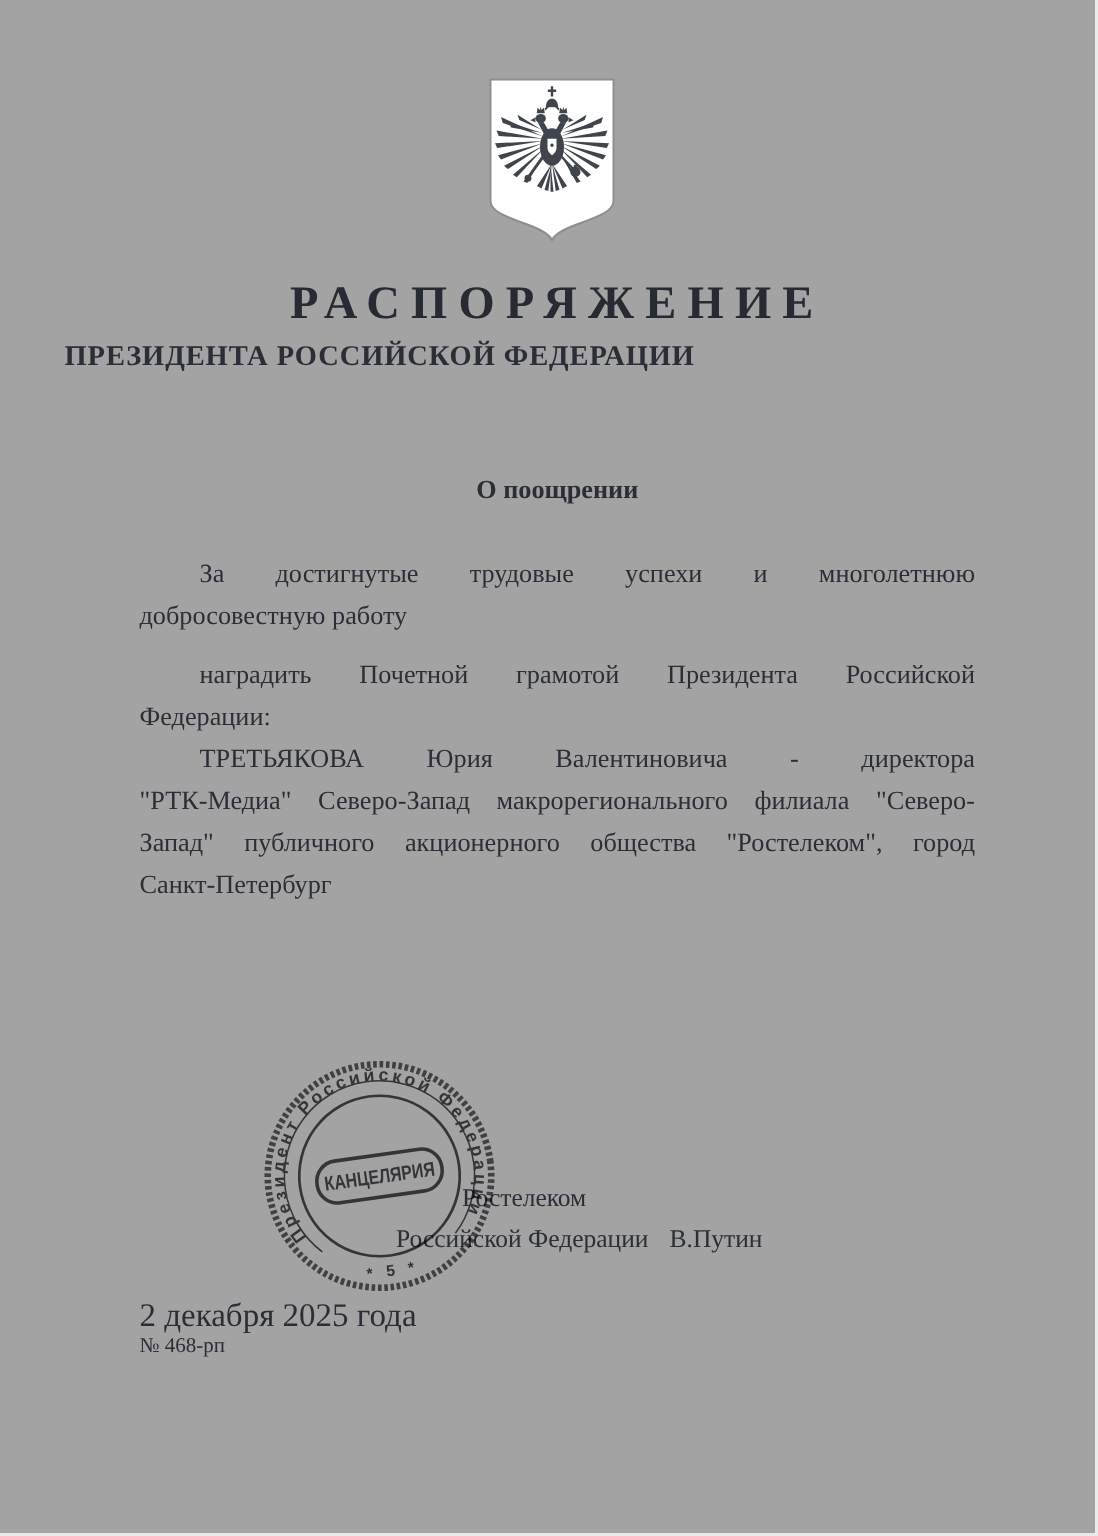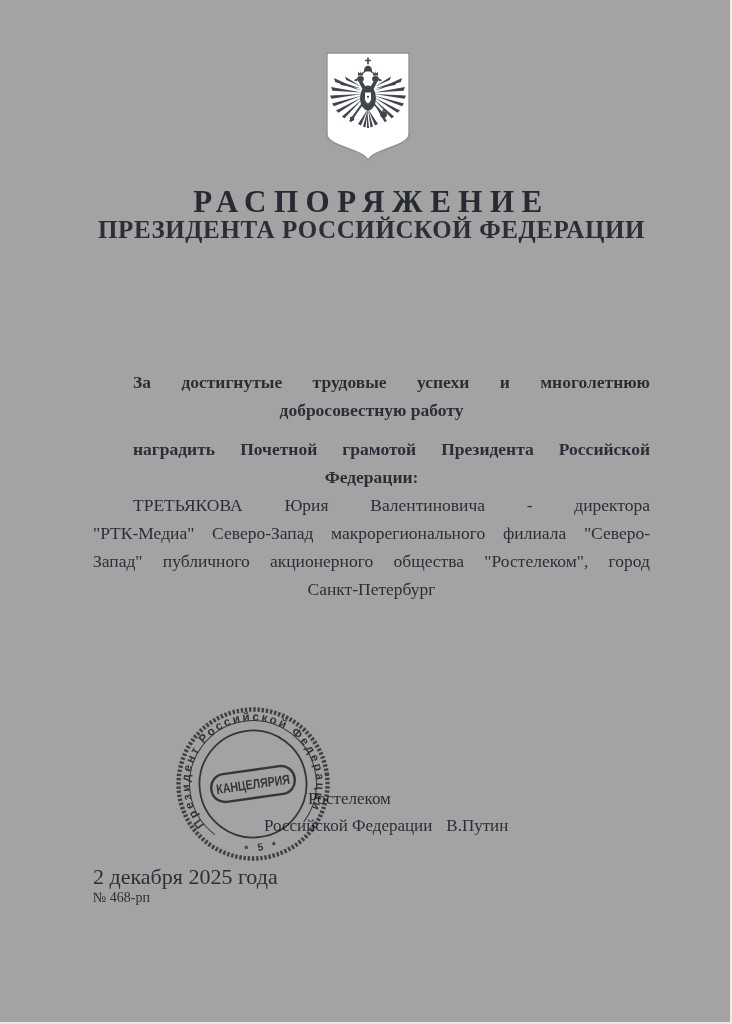--- a/index.html
+++ b/index.html
@@ -14,31 +14,31 @@
     border-bottom:2px solid #e9e9e9;
     box-sizing:border-box;
   }
   .emblem{position:absolute;left:322px;top:50px;width:92px;height:112px;}
   .doc-title{
     position:absolute;left:93px;top:184px;width:557px;
     text-align:center;font-size:31px;font-weight:bold;
     letter-spacing:7.5px;color:#272a33;white-space:nowrap;
   }
   .doc-subtitle{
-    position:absolute;left:43px;top:216px;width:657px;
-    text-align:center;font-size:25px;font-weight:bold;
+    position:absolute;left:43px;top:227px;width:657px;
+    text-align:left;font-size:19px;font-weight:bold;
     letter-spacing:0.6px;color:#2b2e37;white-space:nowrap;
   }
   .subject{
     position:absolute;left:93px;top:316px;width:557px;
     text-align:center;font-size:17.5px;font-weight:bold;
   }
   .para{position:absolute;left:93px;width:557px;font-size:17.5px;}
-  .para.bold{font-weight:bold;}
-  .para .ln{height:28px;line-height:28px;white-space:nowrap;text-align:center;}
+  .para.bold{font-weight:normal;}
+  .para .ln{height:28px;line-height:28px;white-space:nowrap;}
   .para .ln.just{
     text-align:justify;text-align-last:justify;
     white-space:normal;word-spacing:0.05em;
   }
   .para .ln.indent{padding-left:40px;}
   .para1{top:368px;}
   .para2{top:435px;}
   .para3{top:491px;}
   .stamp{
     position:absolute;left:167px;top:698px;width:172px;height:172px;
@@ -118,20 +118,21 @@
         <line x1="60.5" y1="60.6" x2="62.7" y2="60.6" stroke-width="1.2"></line>
       </g>
 
       <path d="M42.5,42 h7 v6.5 c0,2.8 -1.6,4.3 -3.5,5.7 c-1.9,-1.4 -3.5,-2.9 -3.5,-5.7 Z" fill="#ffffff" stroke="#40444c" stroke-width="1"></path>
       <circle cx="46" cy="46.8" r="1.1" fill="#40444c"></circle>
     </svg>
   </div>
 
   <div class="doc-title">РАСПОРЯЖЕНИЕ</div>
   <div class="doc-subtitle">ПРЕЗИДЕНТА РОССИЙСКОЙ ФЕДЕРАЦИИ</div>
+  <div class="subject">О поощрении</div>
 
   <div class="para bold para1">
     <div class="ln just indent">За достигнутые трудовые успехи и многолетнюю</div>
     <div class="ln">добросовестную работу</div>
   </div>
 
   <div class="para para3">
     <div class="ln just indent">ТРЕТЬЯКОВА Юрия Валентиновича - директора</div>
     <div class="ln just">"РТК-Медиа" Северо-Запад макрорегионального филиала "Северо-</div>
     <div class="ln just">Запад" публичного акционерного общества "Ростелеком", город</div>

